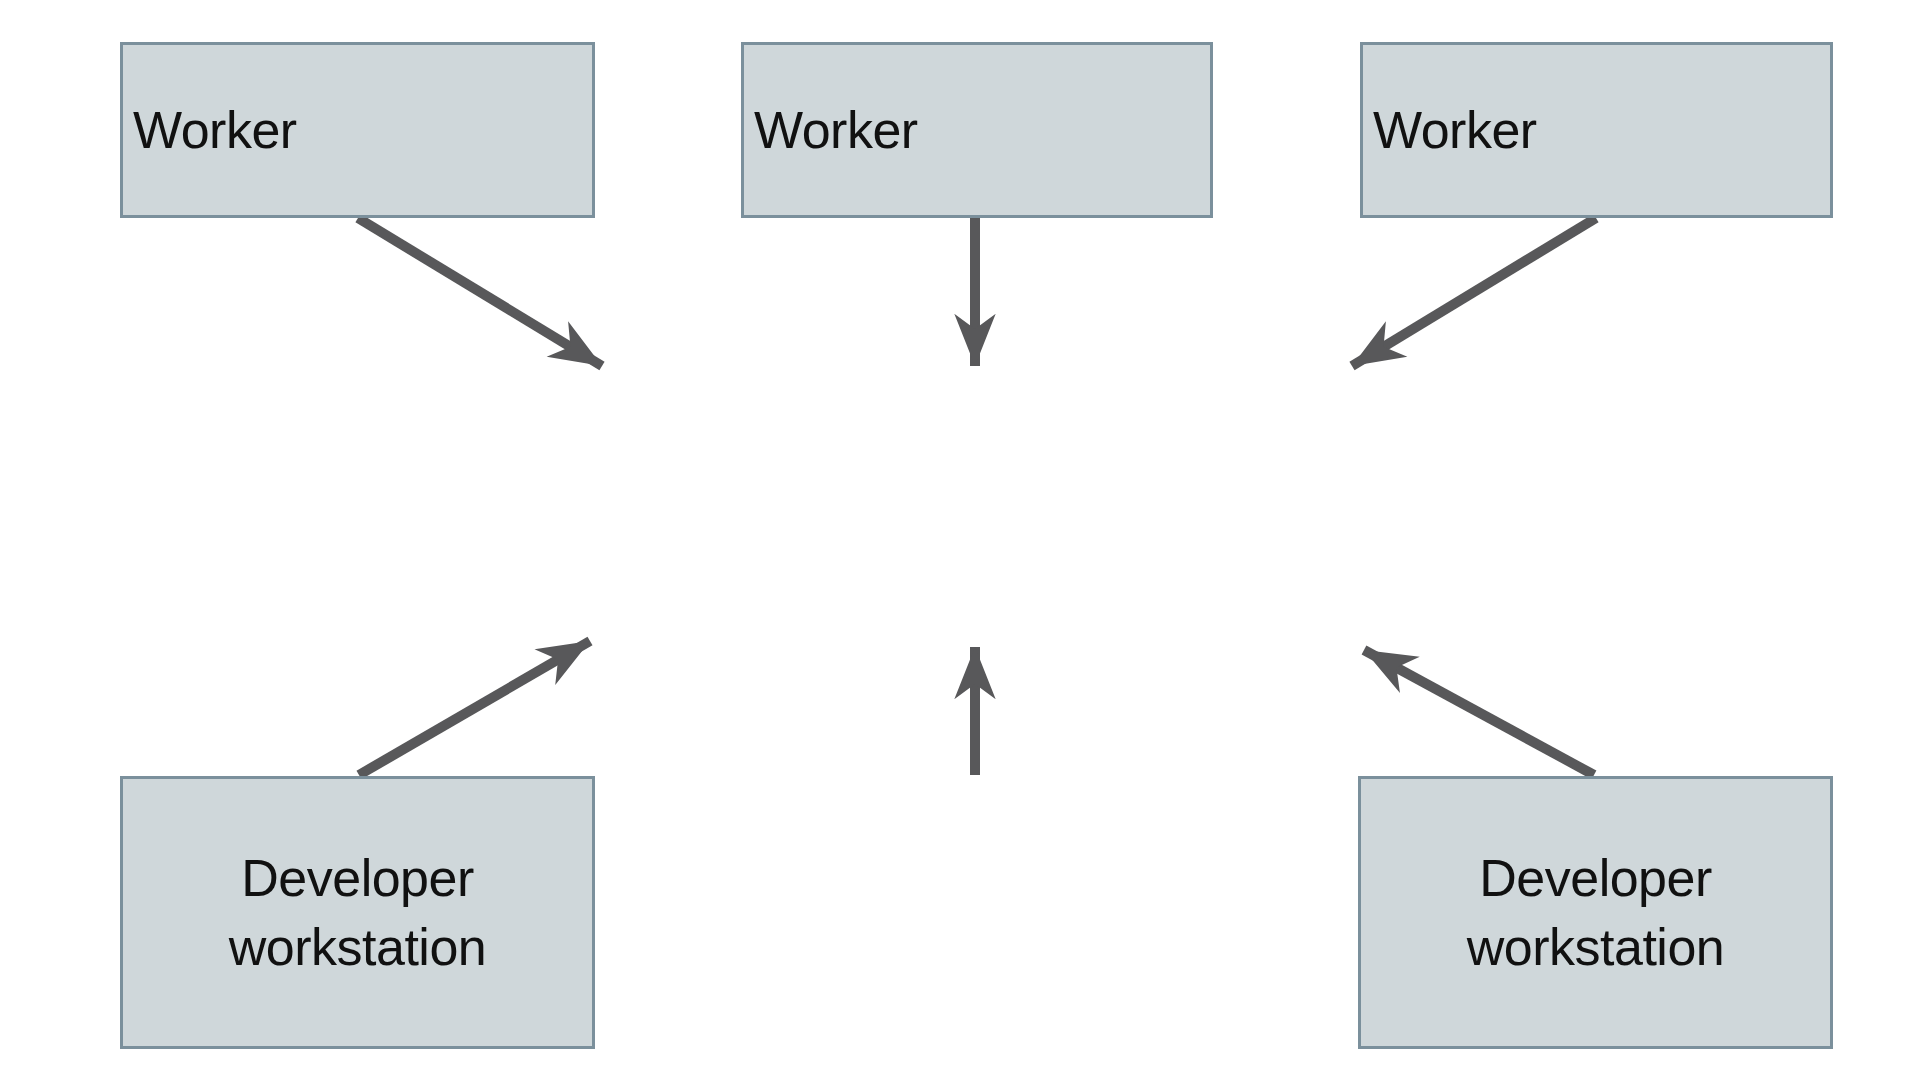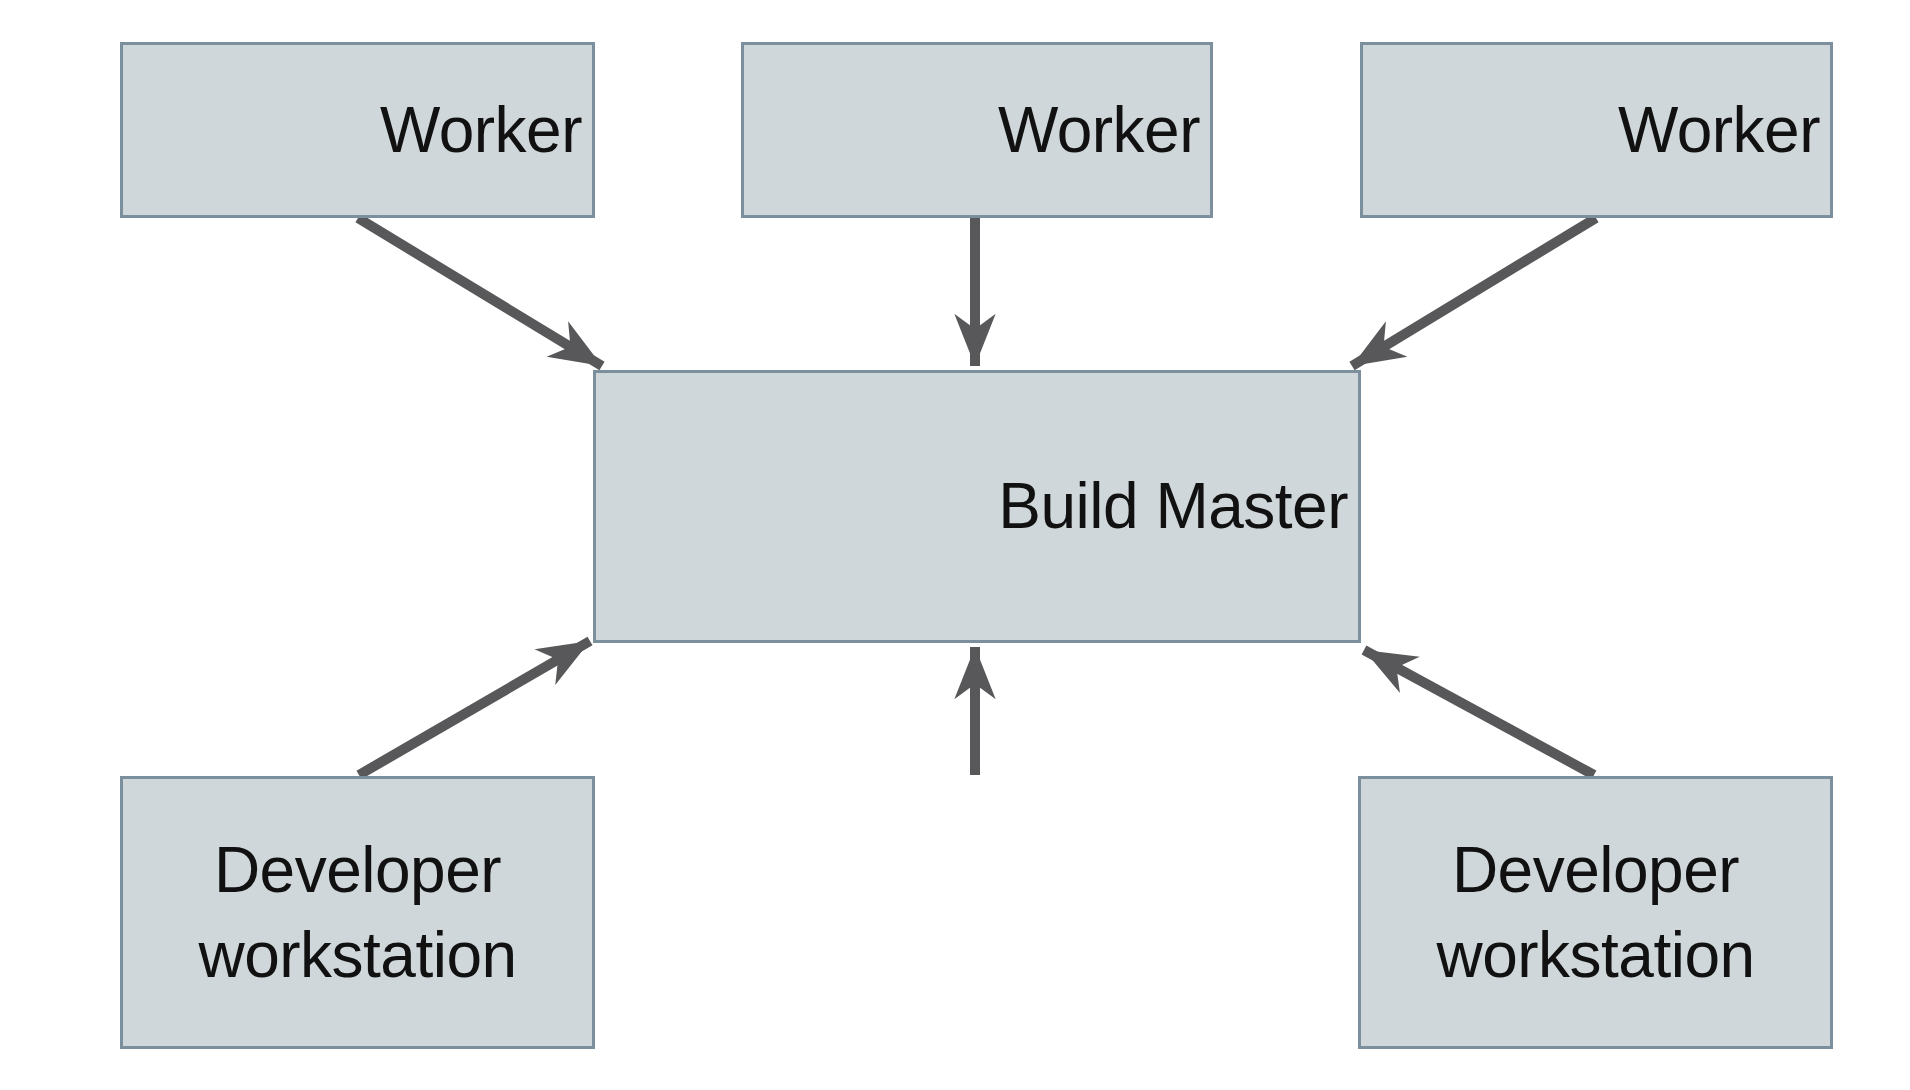--- a/index.html
+++ b/index.html
@@ -25,24 +25,24 @@
     stroke:var(--arrow);
     stroke-width:10;
   }
   .node{
     position:absolute;
     box-sizing:border-box;
     background:var(--node-fill);
     border:3px solid var(--node-border);
     display:flex;
     align-items:center;
-    justify-content:flex-end;
+    justify-content:flex-start;
     text-align:center;
     color:var(--text);
-    font-size:64px;
+    font-size:52px;
     line-height:1.32;
     letter-spacing:-0.5px;
   }
   .node span{display:block;padding:0 10px;}
 </style>
 </head>
 <body>
 
 <div class="canvas">
 
@@ -65,23 +65,20 @@
   </div>
 
   <div class="node" style="left:741px; top:42px; width:472px; height:176px;">
     <span>Worker</span>
   </div>
 
   <div class="node" style="left:1360px; top:42px; width:473px; height:176px;">
     <span>Worker</span>
   </div>
 
-  <div class="node" style="left:593px; top:370px; width:768px; height:273px;">
-    <span>Build Master</span>
-  </div>
 
   <div class="node" style="left:120px; top:776px; width:475px; height:273px;">
     <span>Developer workstation</span>
   </div>
 
 
   <div class="node" style="left:1358px; top:776px; width:475px; height:273px;">
     <span>Developer workstation</span>
   </div>
 

